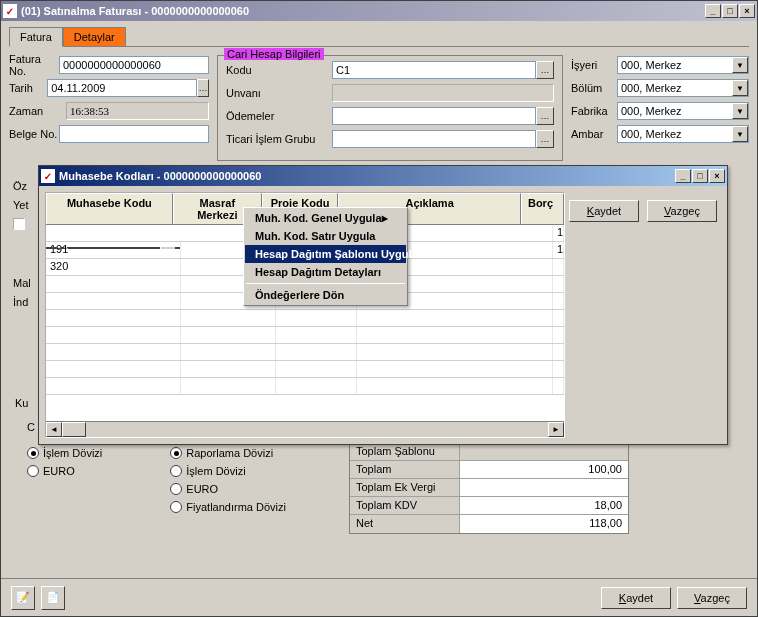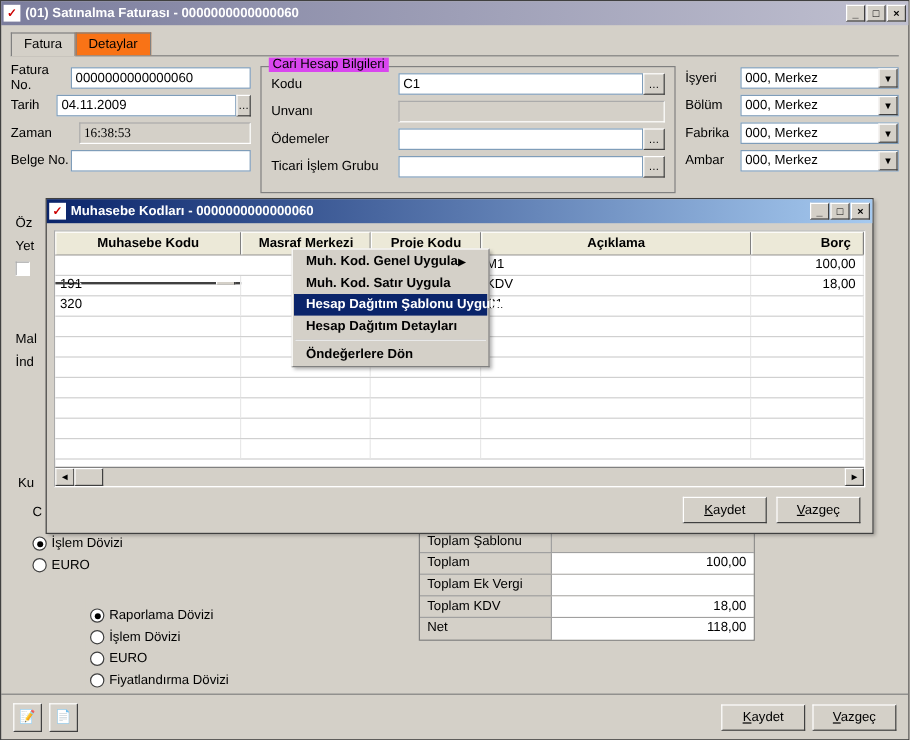--- a/index.html
+++ b/index.html
@@ -32,21 +32,21 @@
 .form-input { flex: 1; height: 18px; border: 1px solid #7f9db9; background: #fff; padding: 1px 3px; }
 .form-input.ro { background: #d4d0c8; border: 1px inset #fff; font-family: Liberation Serif, serif; }
 .lookup-btn { width: 18px; height: 18px; background: #d4d0c8; border: 1px solid #fff; border-right-color:#404040; border-bottom-color:#404040; display:flex; align-items:center; justify-content:center; cursor:pointer; font-size:9px; }
 .combo { flex: 1; height: 18px; border: 1px solid #7f9db9; background: #fff; display: flex; align-items: center; }
 .combo-text { flex: 1; padding: 0 3px; }
 .combo-btn { width: 16px; height: 16px; background:#d4d0c8; border:1px solid #fff; border-right-color:#404040; border-bottom-color:#404040; display:flex; align-items:center; justify-content:center; font-size:8px; cursor:pointer;}
 
 
 .dialog { position: absolute; left: 38px; top: 165px; width: 690px; height: 280px; background: #d4d0c8; border: 1px solid #404040; box-shadow: 2px 2px 3px rgba(0,0,0,0.3); }
 .dialog .titlebar { background: linear-gradient(to right, #0a246a, #a6caf0); }
-.dialog-body { padding: 6px; height: calc(100% - 20px); display:flex; flex-direction:column; }
+.dialog-body { padding: 6px; height: calc(100% - 20px); display:flex; flex-direction:row; }
 
 
 .grid-wrap { flex: 1; border: 1px inset #fff; background: #fff; overflow: hidden; position:relative; }
 .grid-header { display: flex; background: #d4d0c8; border-bottom: 1px solid #808080; }
 .grid-header-cell { padding: 3px 6px; border-right: 1px solid #808080; border-top:1px solid #fff; border-left:1px solid #fff; font-weight: bold; text-align:center; background:#ece9d8; }
 .gh1{width:155px;} .gh2{width:108px;} .gh3{width:92px;} .gh4{width:225px;} .gh5{flex:1; text-align:right; padding-right:10px;}
 .grid-rows { background:#fff; }
 .grid-row { display:flex; height:17px; border-bottom:1px solid #d0d0d0; }
 .grid-cell { padding:1px 4px; border-right:1px solid #e8e8e8; overflow:hidden; white-space:nowrap; }
 .gc1{width:155px;} .gc2{width:108px;} .gc3{width:92px;} .gc4{width:225px;} .gc5{flex:1; text-align:right; padding-right:6px;}
@@ -65,21 +65,21 @@
 .ctx-item { padding: 3px 18px 3px 10px; cursor:pointer; display:flex; align-items:center; white-space:nowrap;}
 .ctx-item.hl { background:#0a246a; color:#fff; }
 .ctx-item .arrow { margin-left:auto; font-size:8px;}
 .ctx-sep { height:1px; background:#808080; border-bottom:1px solid #fff; margin:2px 1px;}
 
 
 .bg-left-labels { position:absolute; left:12px; top:175px; font-size:11px; }
 .bg-left-labels div{ height:19px; display:flex; align-items:center;}
 .bg-checkbox{width:12px;height:12px;border:1px inset #fff;background:#fff;margin-right:3px;display:inline-block;}
 
-.radio-groups { position:absolute; left:22px; top:437px; display:flex; gap:12px;flex-direction:column;}
+.radio-groups { position:absolute; left:22px; top:437px; display:flex; gap:12px;}
 .radio-col { border:1px solid #808080; border-top-color:#fff; border-left-color:#fff; padding:6px 10px; background:#d4d0c8;}
 .radio-col.noborder{border:none;padding:6px 4px;}
 .radio-row{display:flex;align-items:center;height:18px; gap:4px;}
 .radio{width:12px;height:12px;border:1px solid #404040;border-radius:50%;background:#fff;display:inline-flex;align-items:center;justify-content:center;}
 .radio.checked::after{content:"";width:5px;height:5px;background:#000;border-radius:50%;}
 
 
 .totals { position:absolute; left:348px; top:441px; width:280px; border:1px solid #808080; background:#d4d0c8; }
 .totals-row{display:flex;height:18px;border-bottom:1px solid #a0a0a0;}
 .totals-row:last-child{border-bottom:none;}

